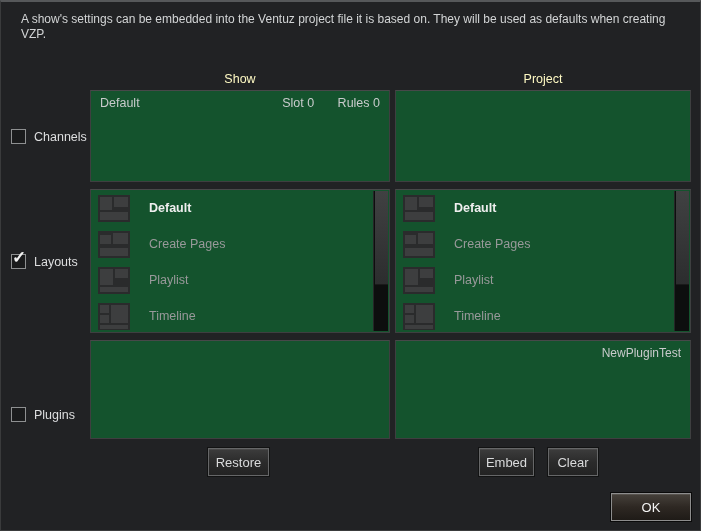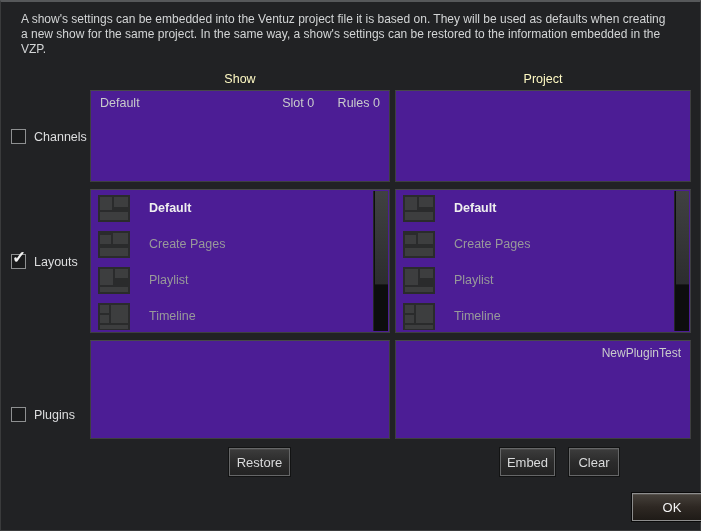--- a/index.html
+++ b/index.html
@@ -8,21 +8,21 @@
     position:relative;width:701px;height:531px;
     background:#212224;
     border:1px solid #3a3b3c;border-top:2px solid #56585a;padding-left:12px;
   }
   .intro{position:absolute;left:20px;top:10px;color:#d3d5d6;font-size:12px;line-height:15px;}
   .intro div{white-space:nowrap;}
   .col-header{position:absolute;top:70px;height:15px;text-align:center;color:#fef9c3;font-size:12.5px;}
   .hdr-show{left:89px;width:300px;}
   .hdr-project{left:394px;width:296px;}
   .listbox{
-    position:absolute;background:#4c1d95;
+    position:absolute;background:#14532d;
     border:1px solid #3e3f40;border-top-color:#474849;
   }
   .lb-channels-show{left:89px;top:88px;width:300px;height:92px;}
   .lb-channels-project{left:394px;top:88px;width:296px;height:92px;}
   .lb-layouts-show{left:89px;top:187px;width:300px;height:144px;}
   .lb-layouts-project{left:394px;top:187px;width:296px;height:144px;}
   .lb-plugins-show{left:89px;top:338px;width:300px;height:99px;}
   .lb-plugins-project{left:394px;top:338px;width:296px;height:99px;}
   .chan-row{display:flex;justify-content:space-between;align-items:center;padding:5px 9px 0 9px;color:#c9cbcc;font-size:12.5px;}
   .chan-right span{margin-left:20px;}
@@ -45,41 +45,40 @@
   }
   .checkbox .mark{
     position:absolute;left:0px;top:-6px;color:#f2f2f2;
     font-size:17px;font-weight:bold;line-height:17px;
   }
   .chklabel{margin-left:8px;color:#dedfe0;font-size:12.5px;}
   .btn{
     position:absolute;height:28px;color:#dadbdc;font-size:13px;text-align:center;
     background:linear-gradient(180deg,#3c3c3c 0%,#2b2b2b 50%,#232323 100%);
     border:1px solid #666768;box-shadow:0 0 0 1px #121313, inset 0 1px 0 rgba(255,255,255,0.07);
-    display:flex;align-items:center;justify-content:center;cursor:default;margin-left:21px;
+    display:flex;align-items:center;justify-content:center;cursor:default;
   }
   .btn-restore{left:207px;top:446px;width:61px;}
   .btn-embed{left:478px;top:446px;width:55px;}
   .btn-clear{left:547px;top:446px;width:50px;}
   .btn-ok{
     left:610px;top:491px;width:80px;height:28px;color:#f4f4f4;
     background:linear-gradient(180deg,#46413b 0%,#2e2823 50%,#1f1b17 100%);
     border:1px solid #8d8d8d;box-shadow:0 0 0 1px #0a0a0a, inset 0 1px 0 rgba(255,255,255,0.10);
   }
   .thumb svg rect.bgc{fill:#2a2b2c;}
   .thumb svg rect.fg{fill:#3d3e3f;}
 </style>
 </head>
 <body>
 
 <div class="dialog">
 
   <div class="intro">
     <div>A show's settings can be embedded into the Ventuz project file it is based on. They will be used as defaults when creating</div>
-    <div>a new show for the same project. In the same way, a show's settings can be restored to the information embedded in the</div>
     <div>VZP.</div>
   </div>
 
   <div class="col-header hdr-show">Show</div>
   <div class="col-header hdr-project">Project</div>
 
   <div class="listbox lb-channels-show">
     <div class="chan-row">
       <span>Default</span>
       <span class="chan-right">

